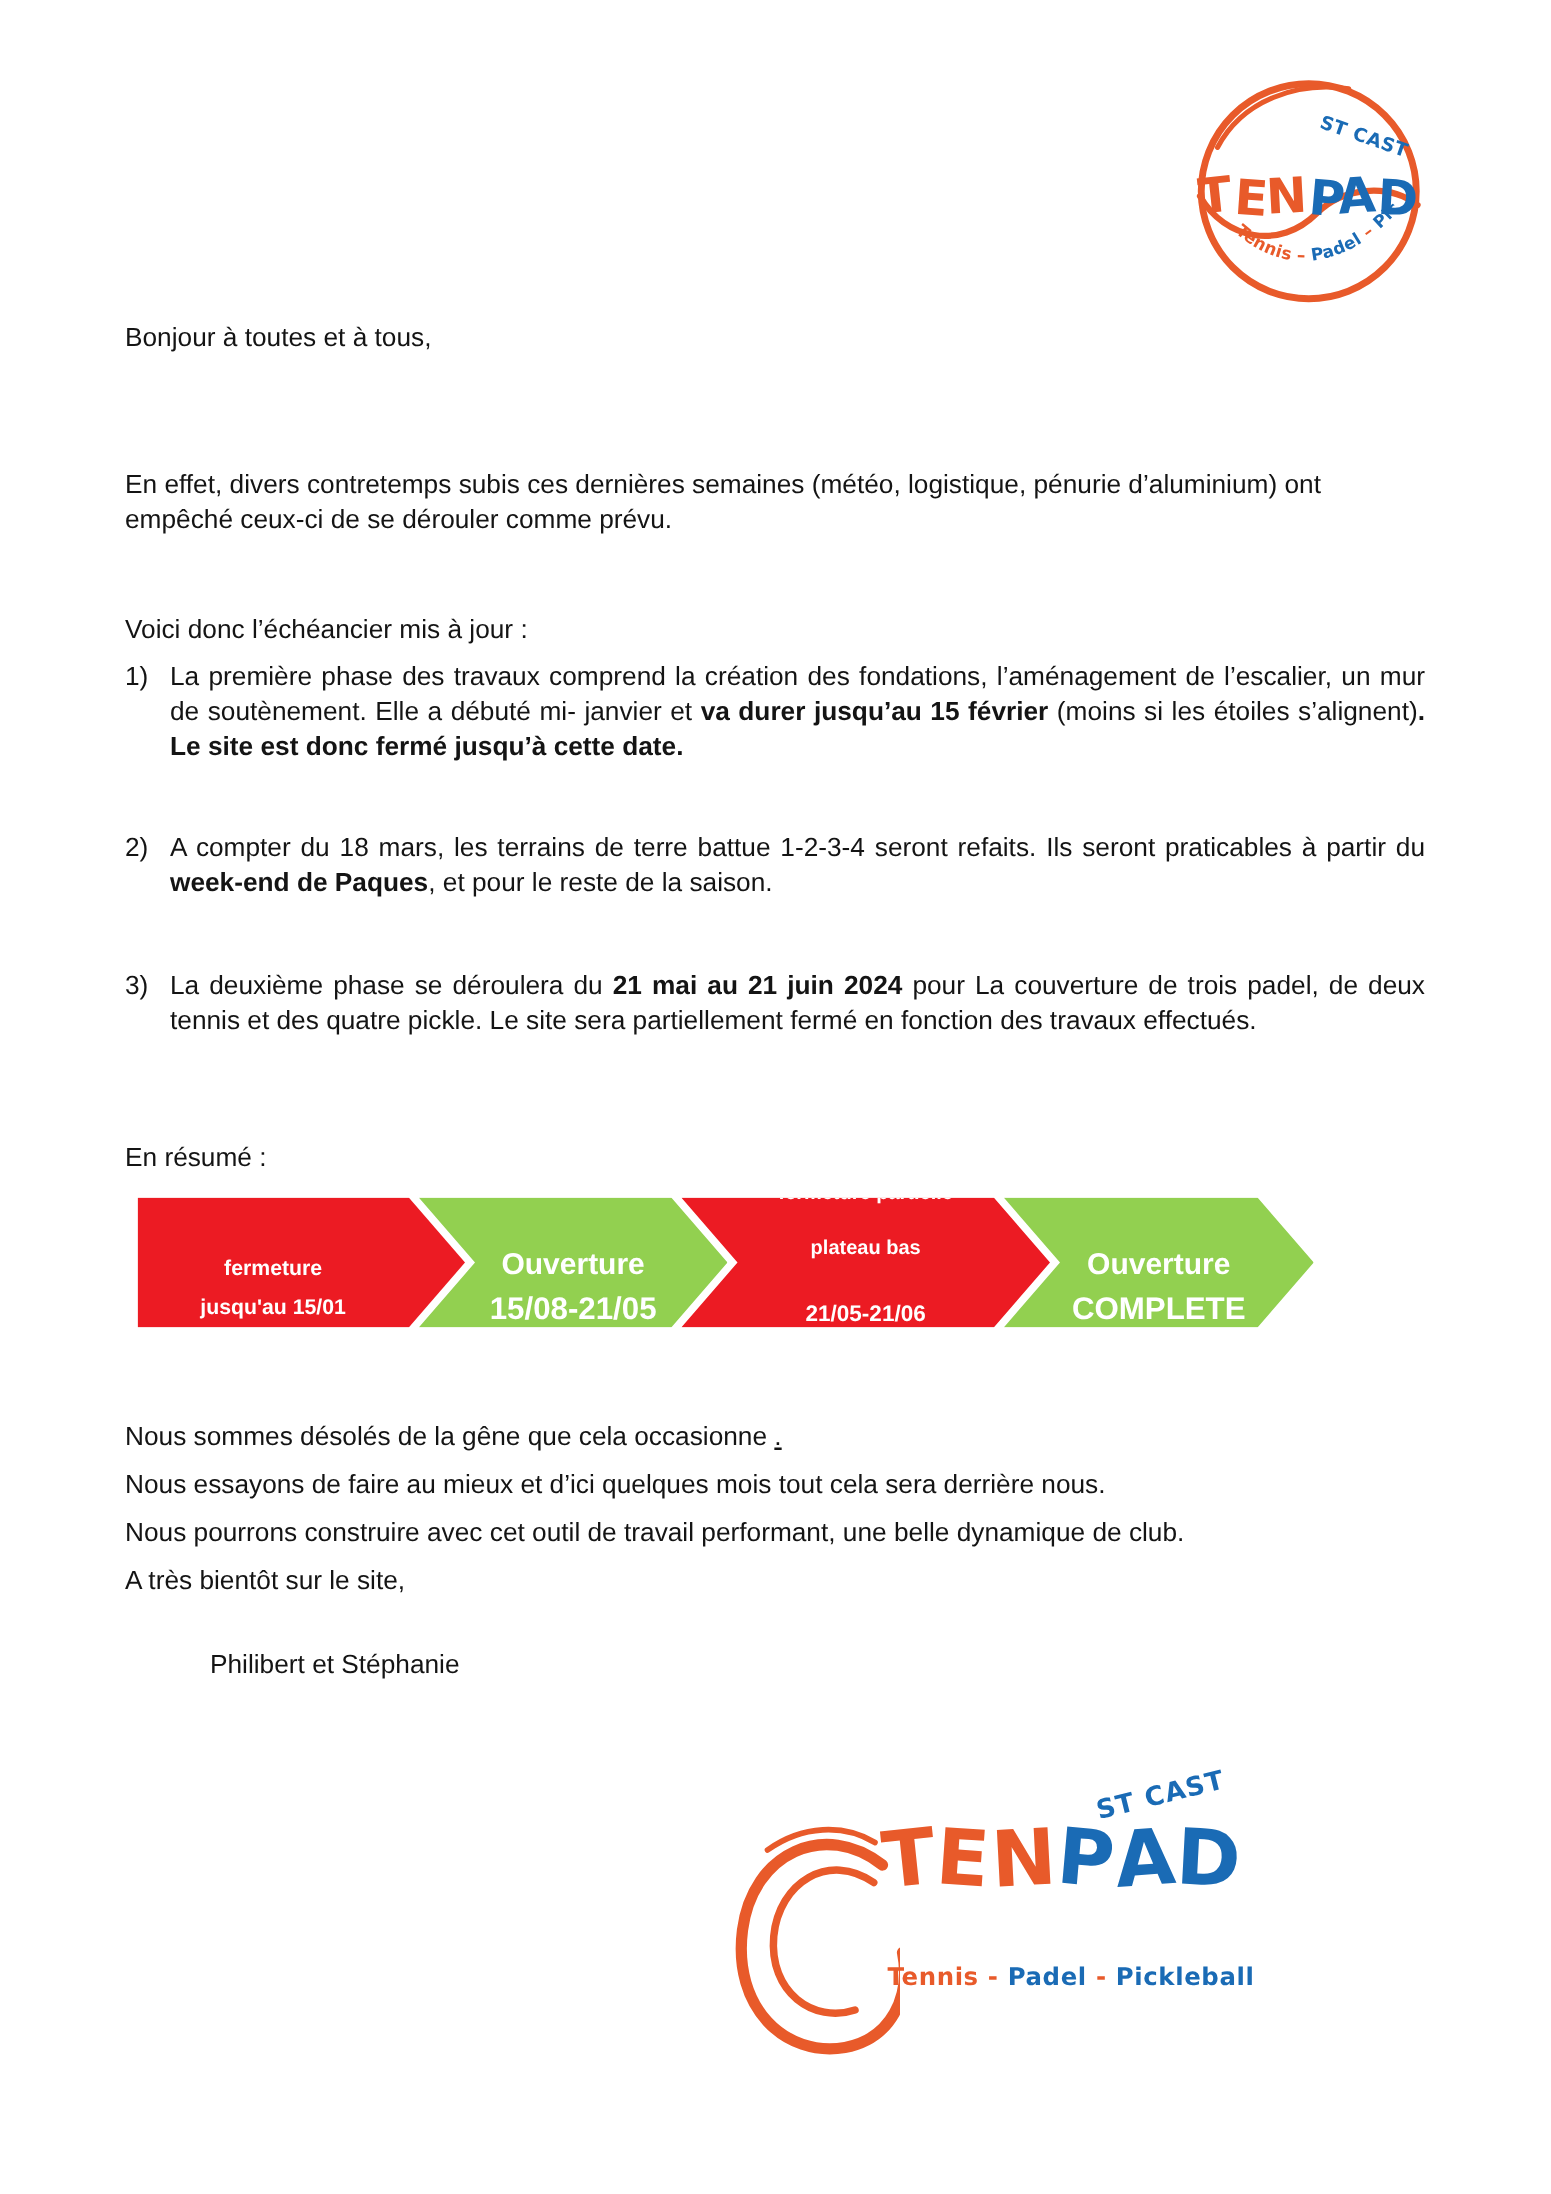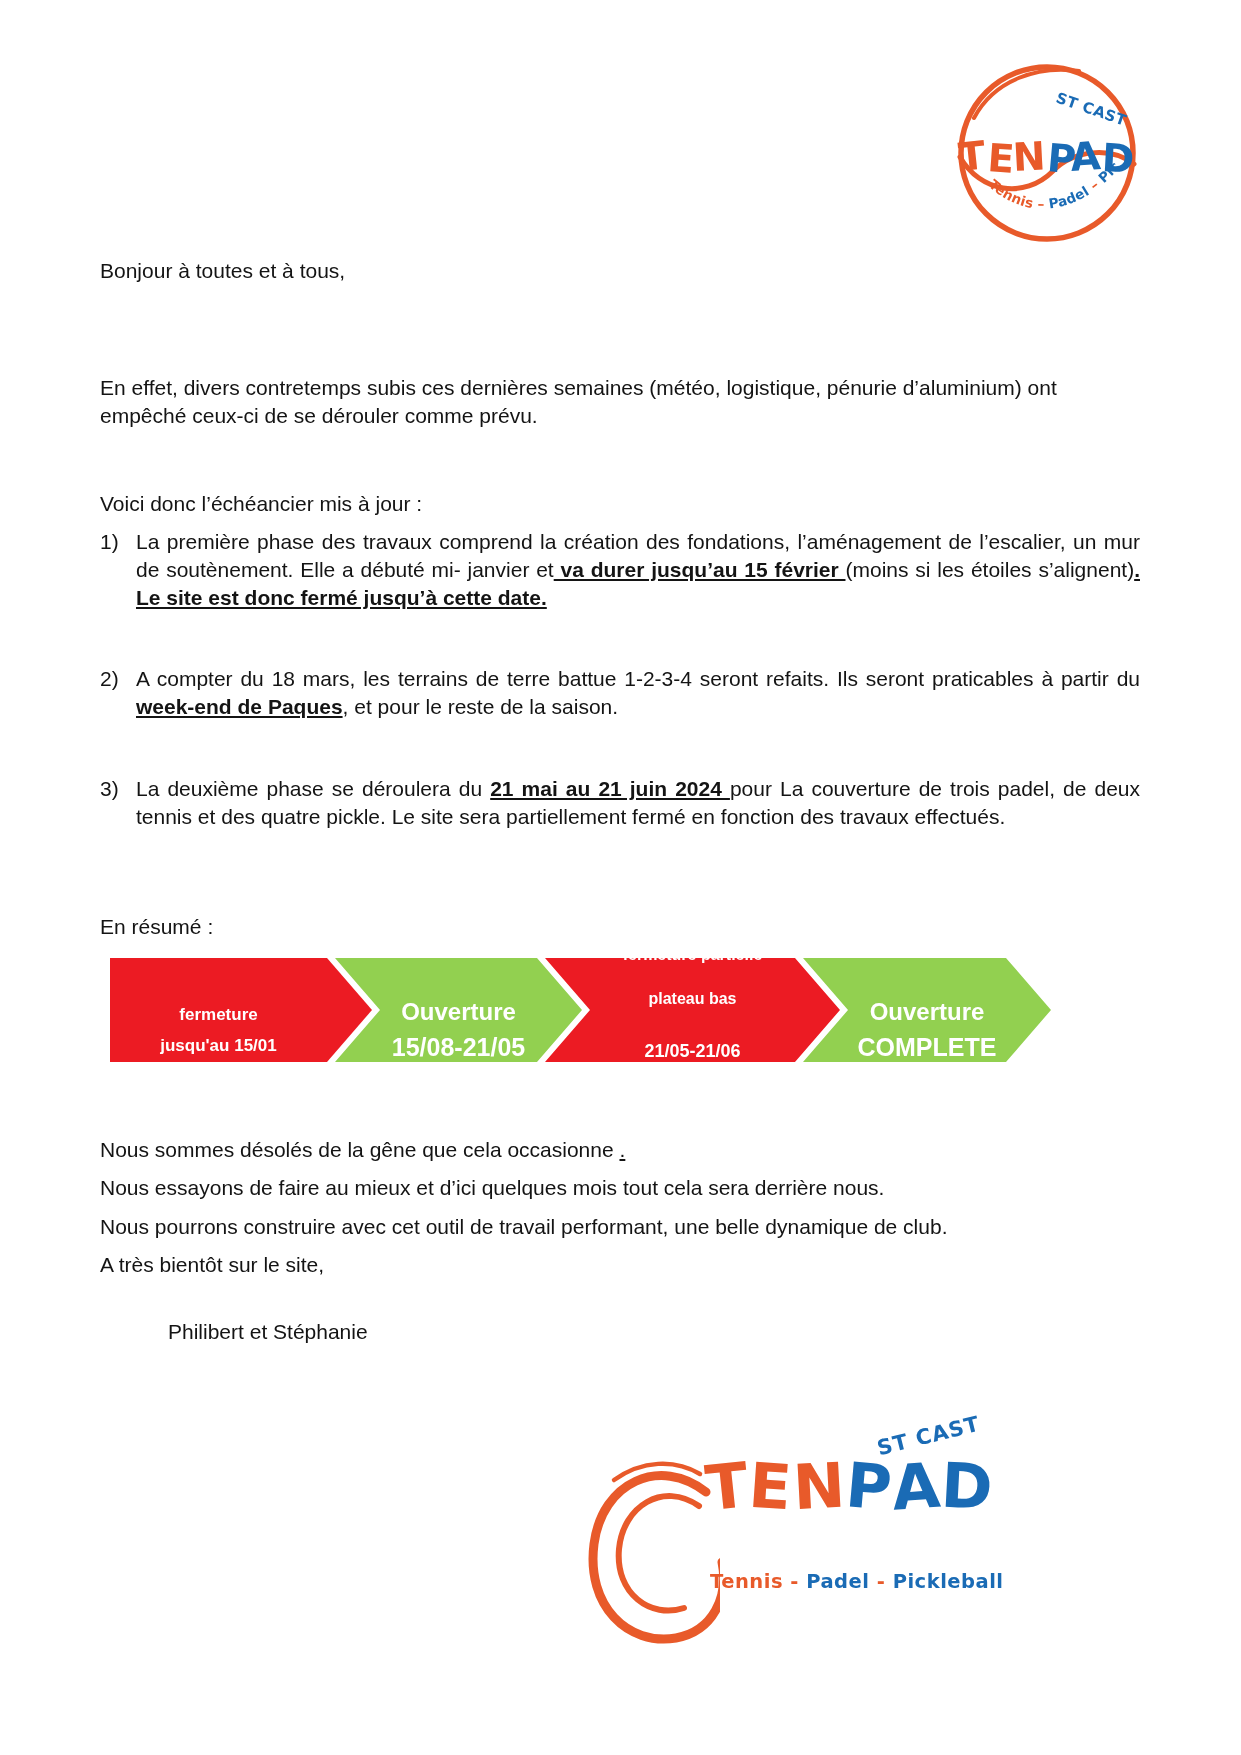--- a/index.html
+++ b/index.html
@@ -6,21 +6,21 @@
   .page{
     position:relative;width:1241px;height:1755px;background:#fff;
     font-family:"Liberation Sans",sans-serif;color:var(--ink,#141414);
     overflow:hidden;
   }
   .t{position:absolute;font-size:21px;line-height:28px;}
   .w{width:1040px;}
   .item{display:flex;}
   .item .num{flex:0 0 36px;width:36px;}
   .item .body{flex:1;text-align:justify;}
-  .bu{font-weight:bold;text-decoration:underline;}
+  .bu{font-weight:bold;}
   .u{text-decoration:underline;}
 
   
   .banner{position:absolute;left:110px;top:958px;width:941px;height:104px;}
   .chev{
     position:absolute;top:0;height:104px;box-sizing:border-box;
     display:flex;flex-direction:column;align-items:center;justify-content:flex-end;
     color:#fff;font-weight:bold;text-align:center;line-height:1.15;
   }
   .chev.first{clip-path:polygon(0 0,calc(100% - 45px) 0,100% 50%,calc(100% - 45px) 100%,0 100%);padding-right:45px;}

